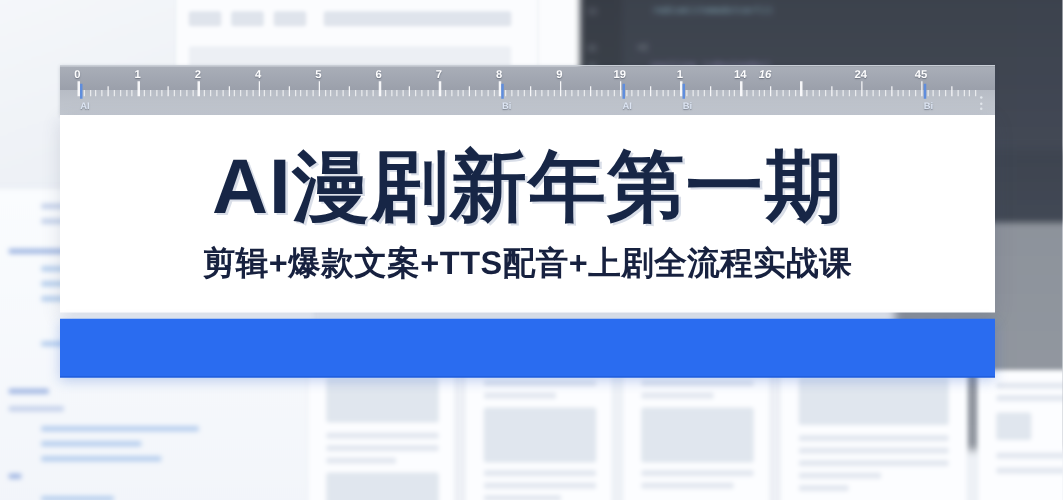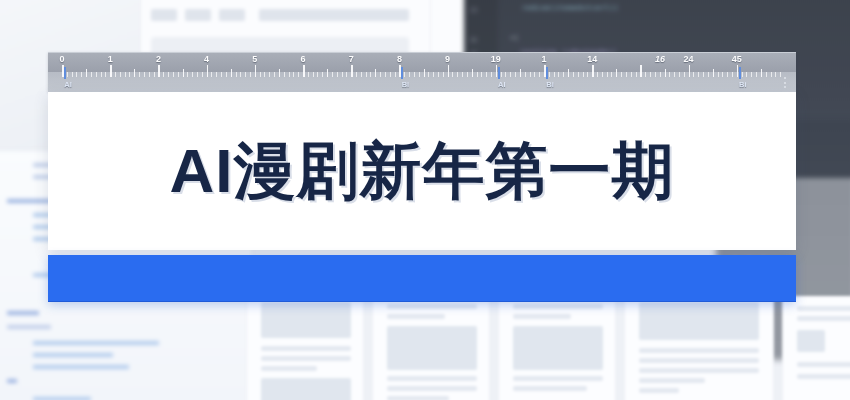--- a/index.html
+++ b/index.html
@@ -377,21 +377,21 @@
       <div class="tick minor" style="left: 549.02px;"></div>
       <div class="tick minor" style="left: 553.84px;"></div>
       <div class="tick minor" style="left: 558.66px;"></div>
       <div class="tick minor" style="left: 563.48px;"></div>
       <div class="tick mid" style="left: 568.3px;"></div>
       <div class="tick minor" style="left: 573.12px;"></div>
       <div class="tick minor" style="left: 577.94px;"></div>
       <div class="tick minor" style="left: 582.76px;"></div>
       <div class="tick minor" style="left: 587.58px;"></div>
       <div class="tick major" style="left: 592.4px;"></div>
-      <div class="rnum" style="left: 612px; font-style: italic;">16</div>
+      <div class="rnum" style="left: 564px; font-style: italic;">16</div>
       <div class="tick minor" style="left: 597.22px;"></div>
       <div class="tick minor" style="left: 602.04px;"></div>
       <div class="tick minor" style="left: 606.86px;"></div>
       <div class="tick minor" style="left: 611.68px;"></div>
       <div class="tick mid" style="left: 616.5px;"></div>
       <div class="tick minor" style="left: 621.32px;"></div>
       <div class="tick minor" style="left: 626.14px;"></div>
       <div class="tick minor" style="left: 630.96px;"></div>
       <div class="tick minor" style="left: 635.78px;"></div>
       <div class="tick major" style="left: 640.6px;"></div>
@@ -429,15 +429,16 @@
     </div>
   <div id="ruler-handle">
     <i></i>
       <i></i>
       <i></i>
   </div>
 </div>
 
 <div id="title-card">
   <div id="headline">AI漫剧新年第一期</div>
+  <div id="subhead">剪辑+爆款文案+TTS配音+上剧全流程实战课</div>
 </div>
 
 <div id="blue-bar"></div>
 
 </body></html>

